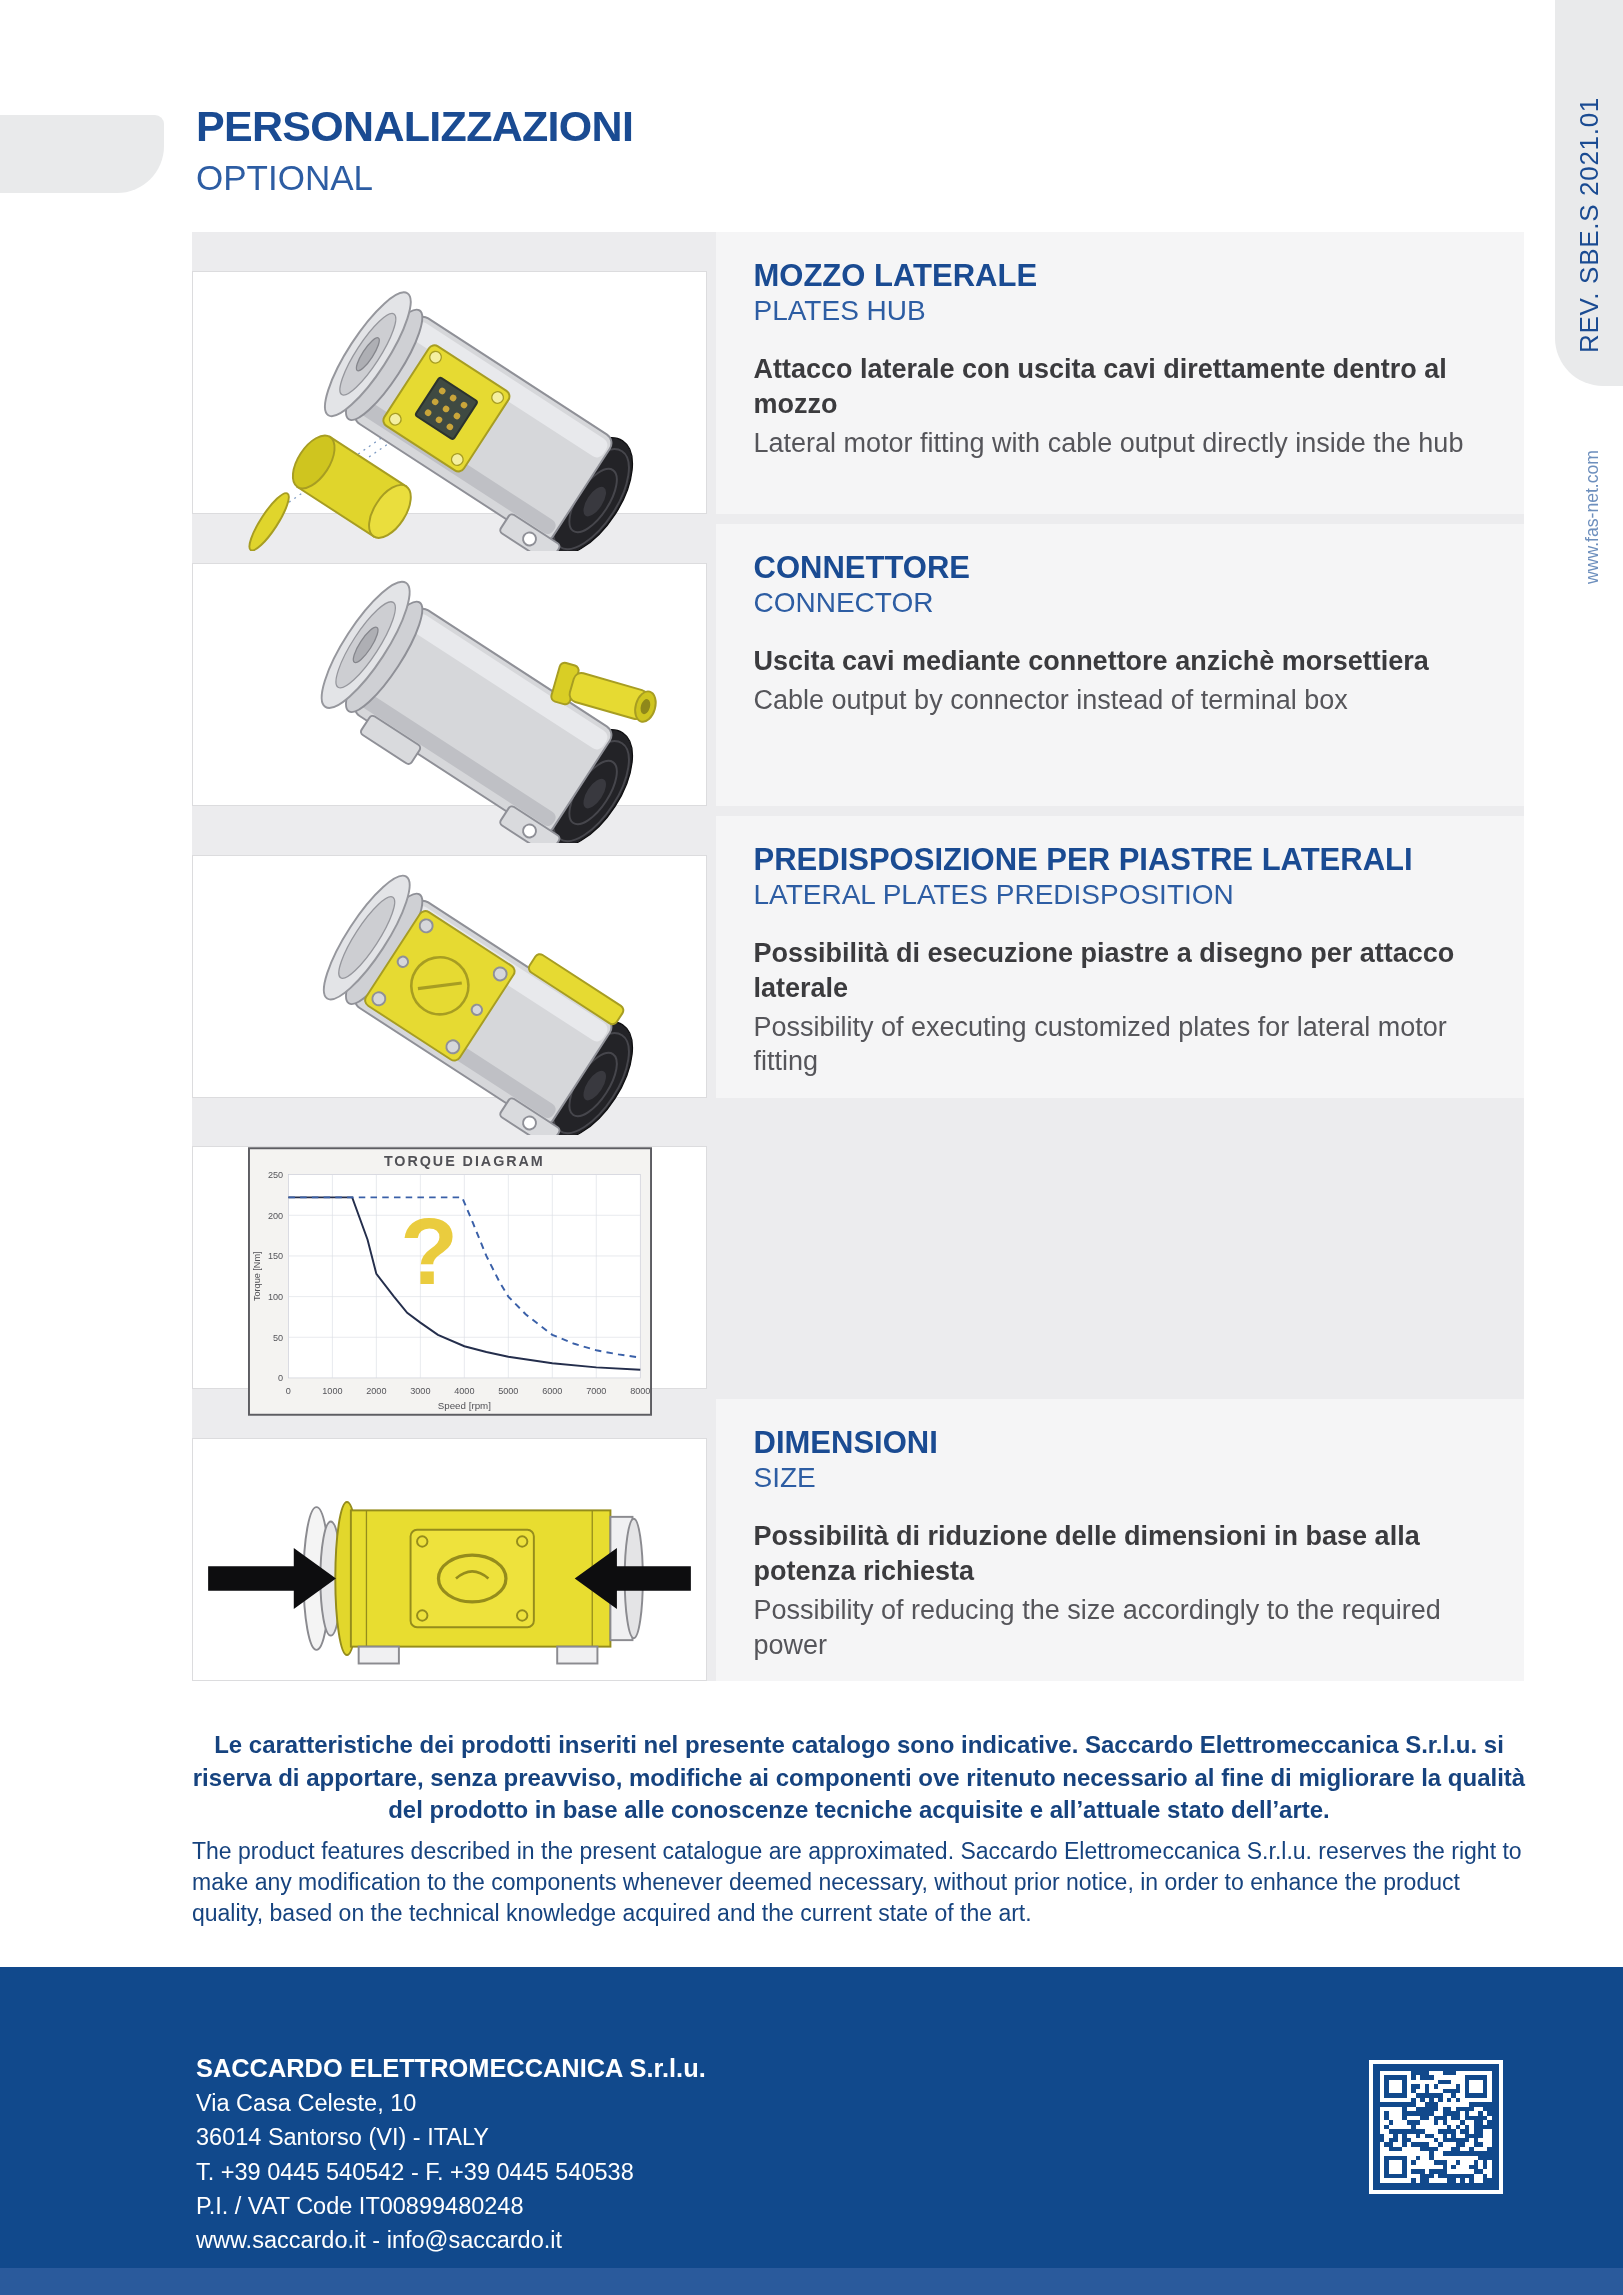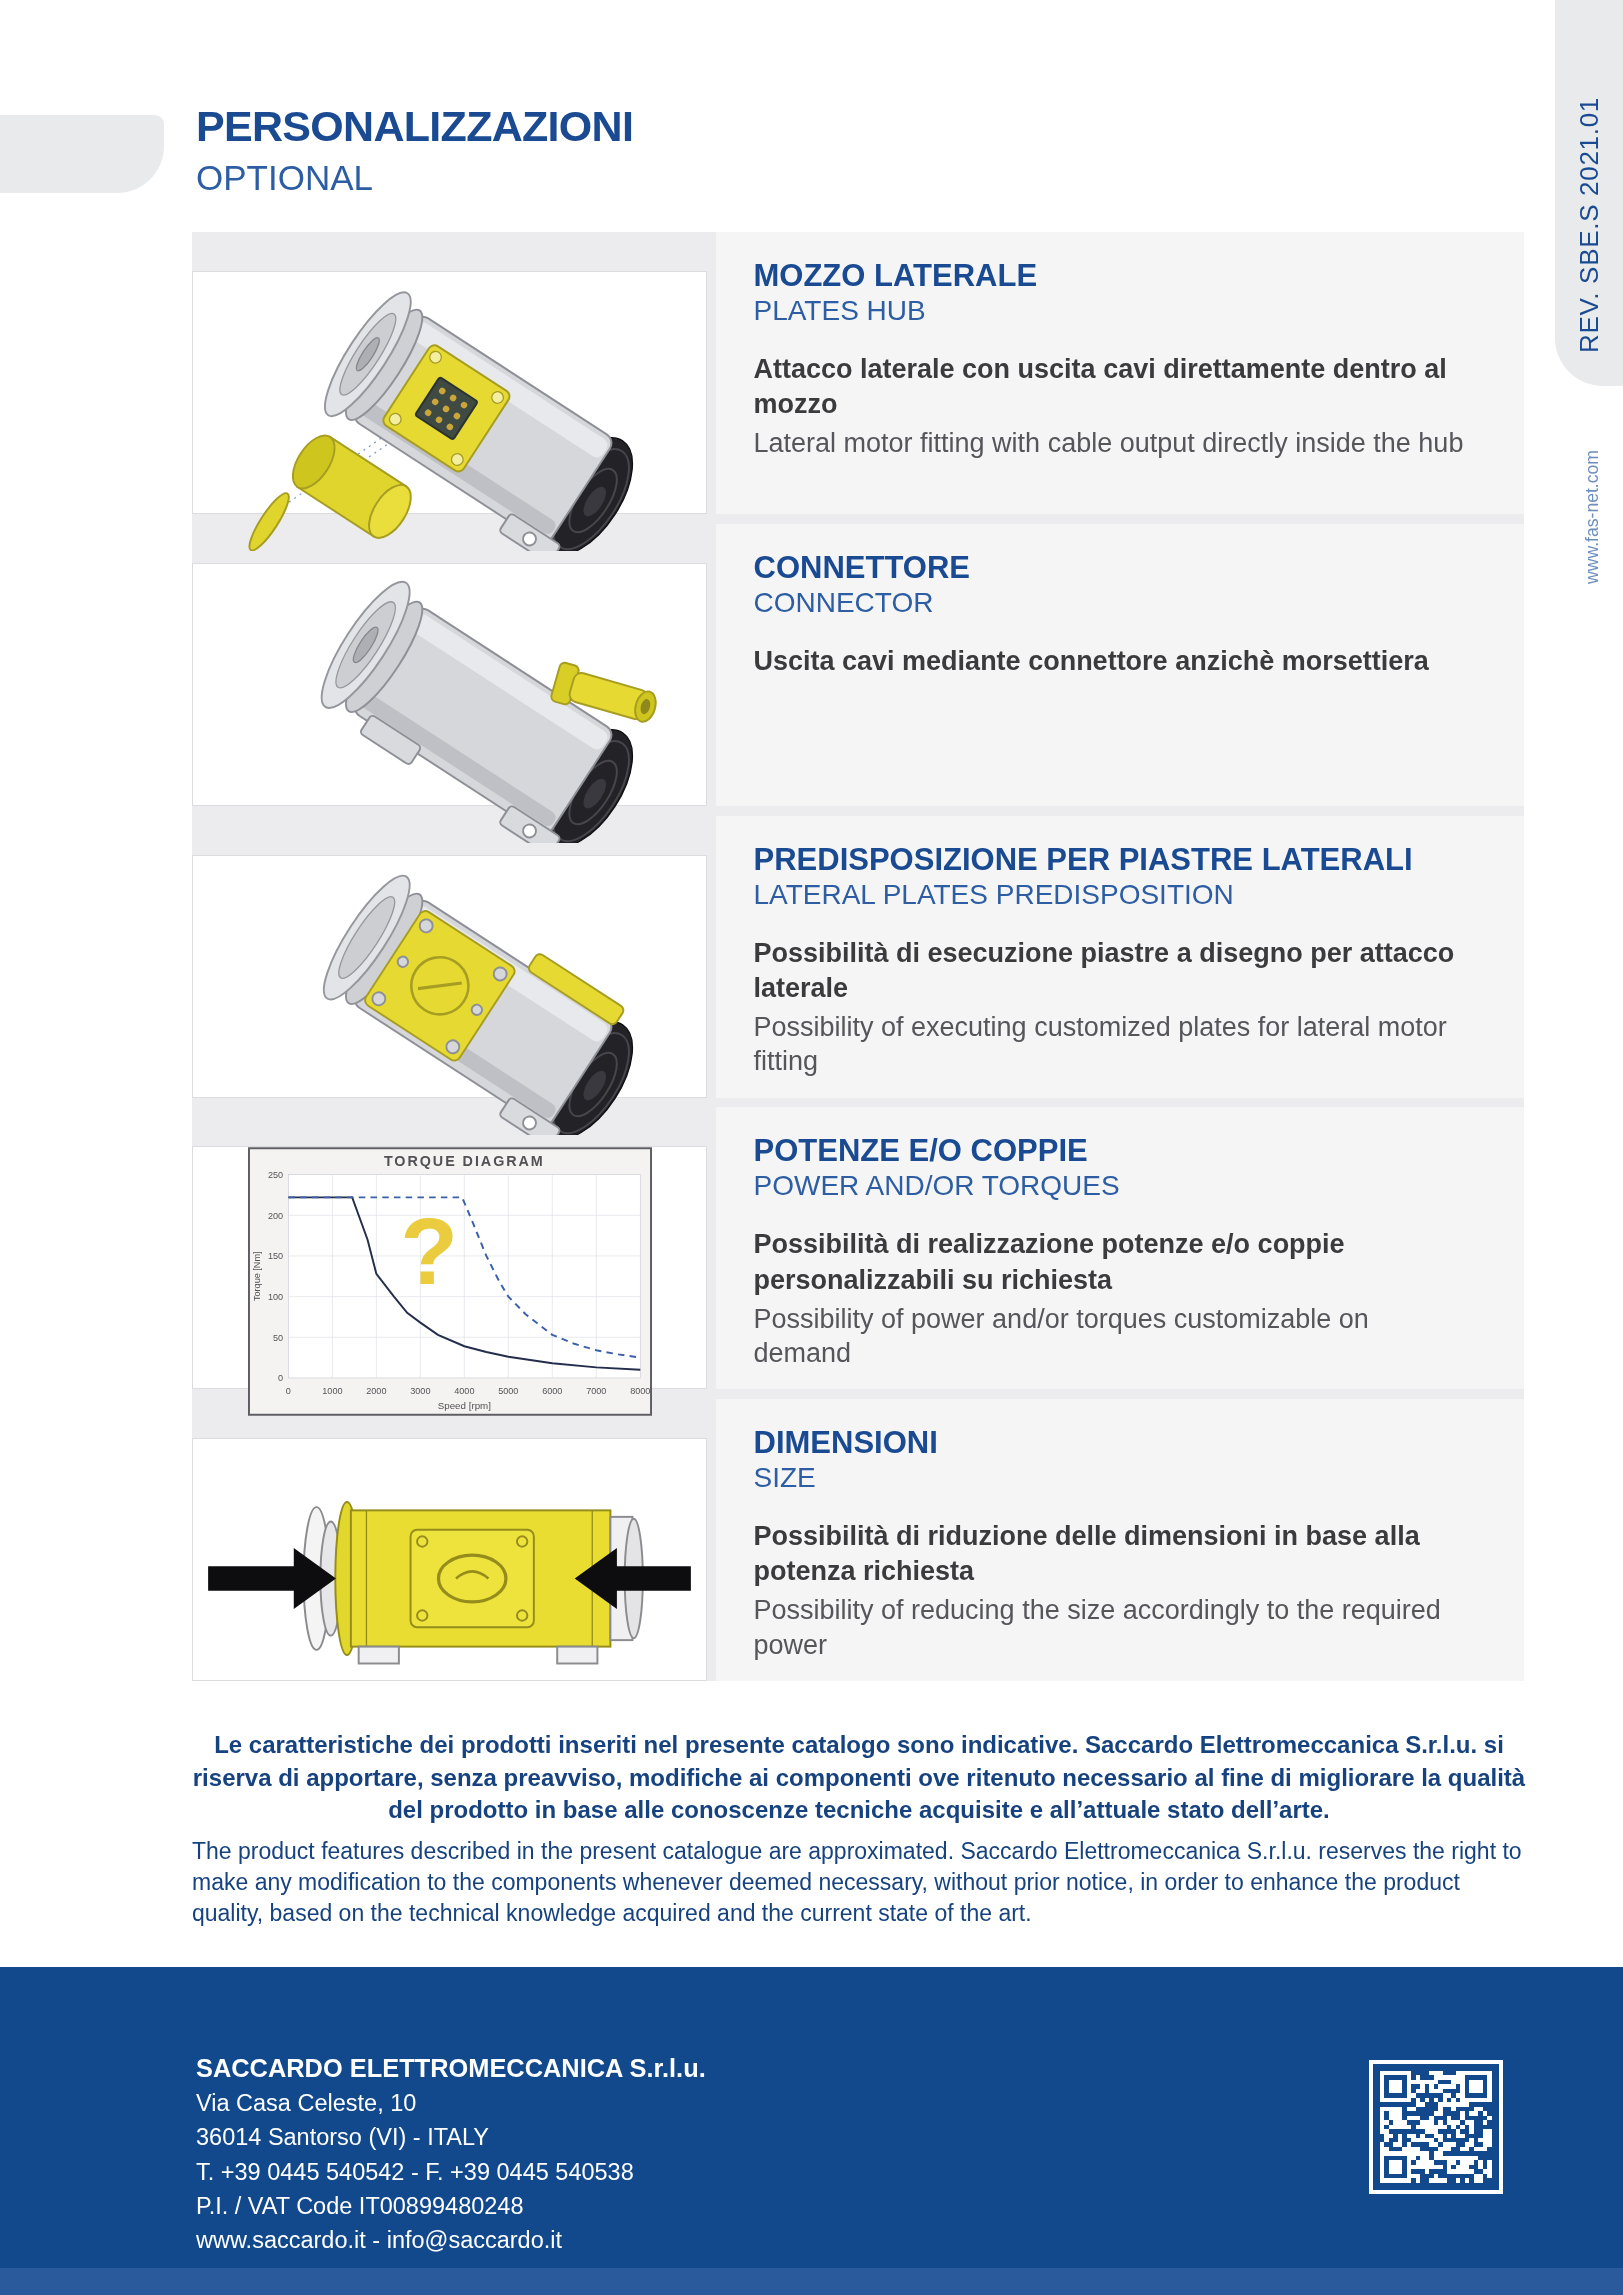--- a/index.html
+++ b/index.html
@@ -146,20 +146,21 @@
             <rect x="578" y="176" width="118" height="46" rx="12" fill="#e6da32" stroke="#a79d22" stroke-width="3"></rect>
             <ellipse cx="696" cy="199" rx="15" ry="24" fill="#cfc51f" stroke="#a79d22" stroke-width="3"></ellipse>
             <ellipse cx="696" cy="199" rx="7" ry="12" fill="#8f881a"></ellipse>
           </g>
         </svg>
       </div>
       <div class="txt-panel">
         <div class="opt-title">CONNETTORE</div>
         <div class="opt-sub">CONNECTOR</div>
         <div class="desc-it">Uscita cavi mediante connettore anzichè morsettiera</div>
+        <div class="desc-en">Cable output by connector instead of terminal box</div>
       </div>
     </div>
 
     <div class="row">
       <div class="img-panel">
         <svg width="509" height="279" viewBox="0 0 780 430">
           <g transform="rotate(33 400 215)">
             <ellipse cx="640" cy="215" rx="52" ry="102" fill="#232327" stroke="#0e0e10" stroke-width="2"></ellipse>
             <ellipse cx="648" cy="215" rx="40" ry="88" fill="none" stroke="#46464c" stroke-width="3"></ellipse>
             <ellipse cx="652" cy="215" rx="24" ry="56" fill="none" stroke="#46464c" stroke-width="3"></ellipse>
@@ -226,26 +227,20 @@
               <text x="332" y="378" text-anchor="middle" font-size="14" fill="#55555a">4000</text>
               <text x="399.5" y="378" text-anchor="middle" font-size="14" fill="#55555a">5000</text>
               <text x="467" y="378" text-anchor="middle" font-size="14" fill="#55555a">6000</text>
               <text x="534.5" y="378" text-anchor="middle" font-size="14" fill="#55555a">7000</text>
               <text x="602" y="378" text-anchor="middle" font-size="14" fill="#55555a">8000</text>
               <text x="278" y="210" text-anchor="middle" font-size="145" font-weight="bold" fill="#e9c82e" opacity="0.92">?</text>
               <polyline points="62.0,76.9 159.9,76.9 183.5,141.8 197.0,194.3 224.0,229.2 244.3,254.2 264.5,269.1 291.5,287.9 332.0,305.3 365.8,314.1 399.5,321.6 467.0,331.5 534.5,337.8 602.0,341.5" fill="none" stroke="#242e4c" stroke-width="3"></polyline>
               <polyline points="62.0,76.9 328.6,76.9 345.5,116.9 365.8,166.8 386.0,206.7 399.5,229.2 426.5,256.7 467.0,287.9 500.8,301.6 534.5,311.6 568.3,317.8 602.0,322.8" fill="none" stroke="#3a60a8" stroke-width="3" stroke-dasharray="10 8"></polyline>
             </g>
         </svg>
-      </div>
-      <div class="txt-panel">
-        <div class="opt-title">POTENZE E/O COPPIE</div>
-        <div class="opt-sub">POWER AND/OR TORQUES</div>
-        <div class="desc-it">Possibilità di realizzazione potenze e/o coppie personalizzabili su richiesta</div>
-        <div class="desc-en">Possibility of power and/or torques customizable on demand</div>
       </div>
     </div>
 
     <div class="row">
       <div class="img-panel">
         <svg width="509" height="279" viewBox="0 0 780 430">
           <ellipse cx="185" cy="215" rx="20" ry="110" fill="#f4f4f4" stroke="#8b8b90" stroke-width="3"></ellipse>
           <ellipse cx="207" cy="215" rx="16" ry="88" fill="#e7e7e9" stroke="#8b8b90" stroke-width="3"></ellipse>
           <rect x="152" y="196" width="28" height="38" fill="#e2d72c" stroke="#958c1c" stroke-width="3"></rect>
           <ellipse cx="232" cy="215" rx="18" ry="118" fill="#e2d72c" stroke="#958c1c" stroke-width="3"></ellipse>

